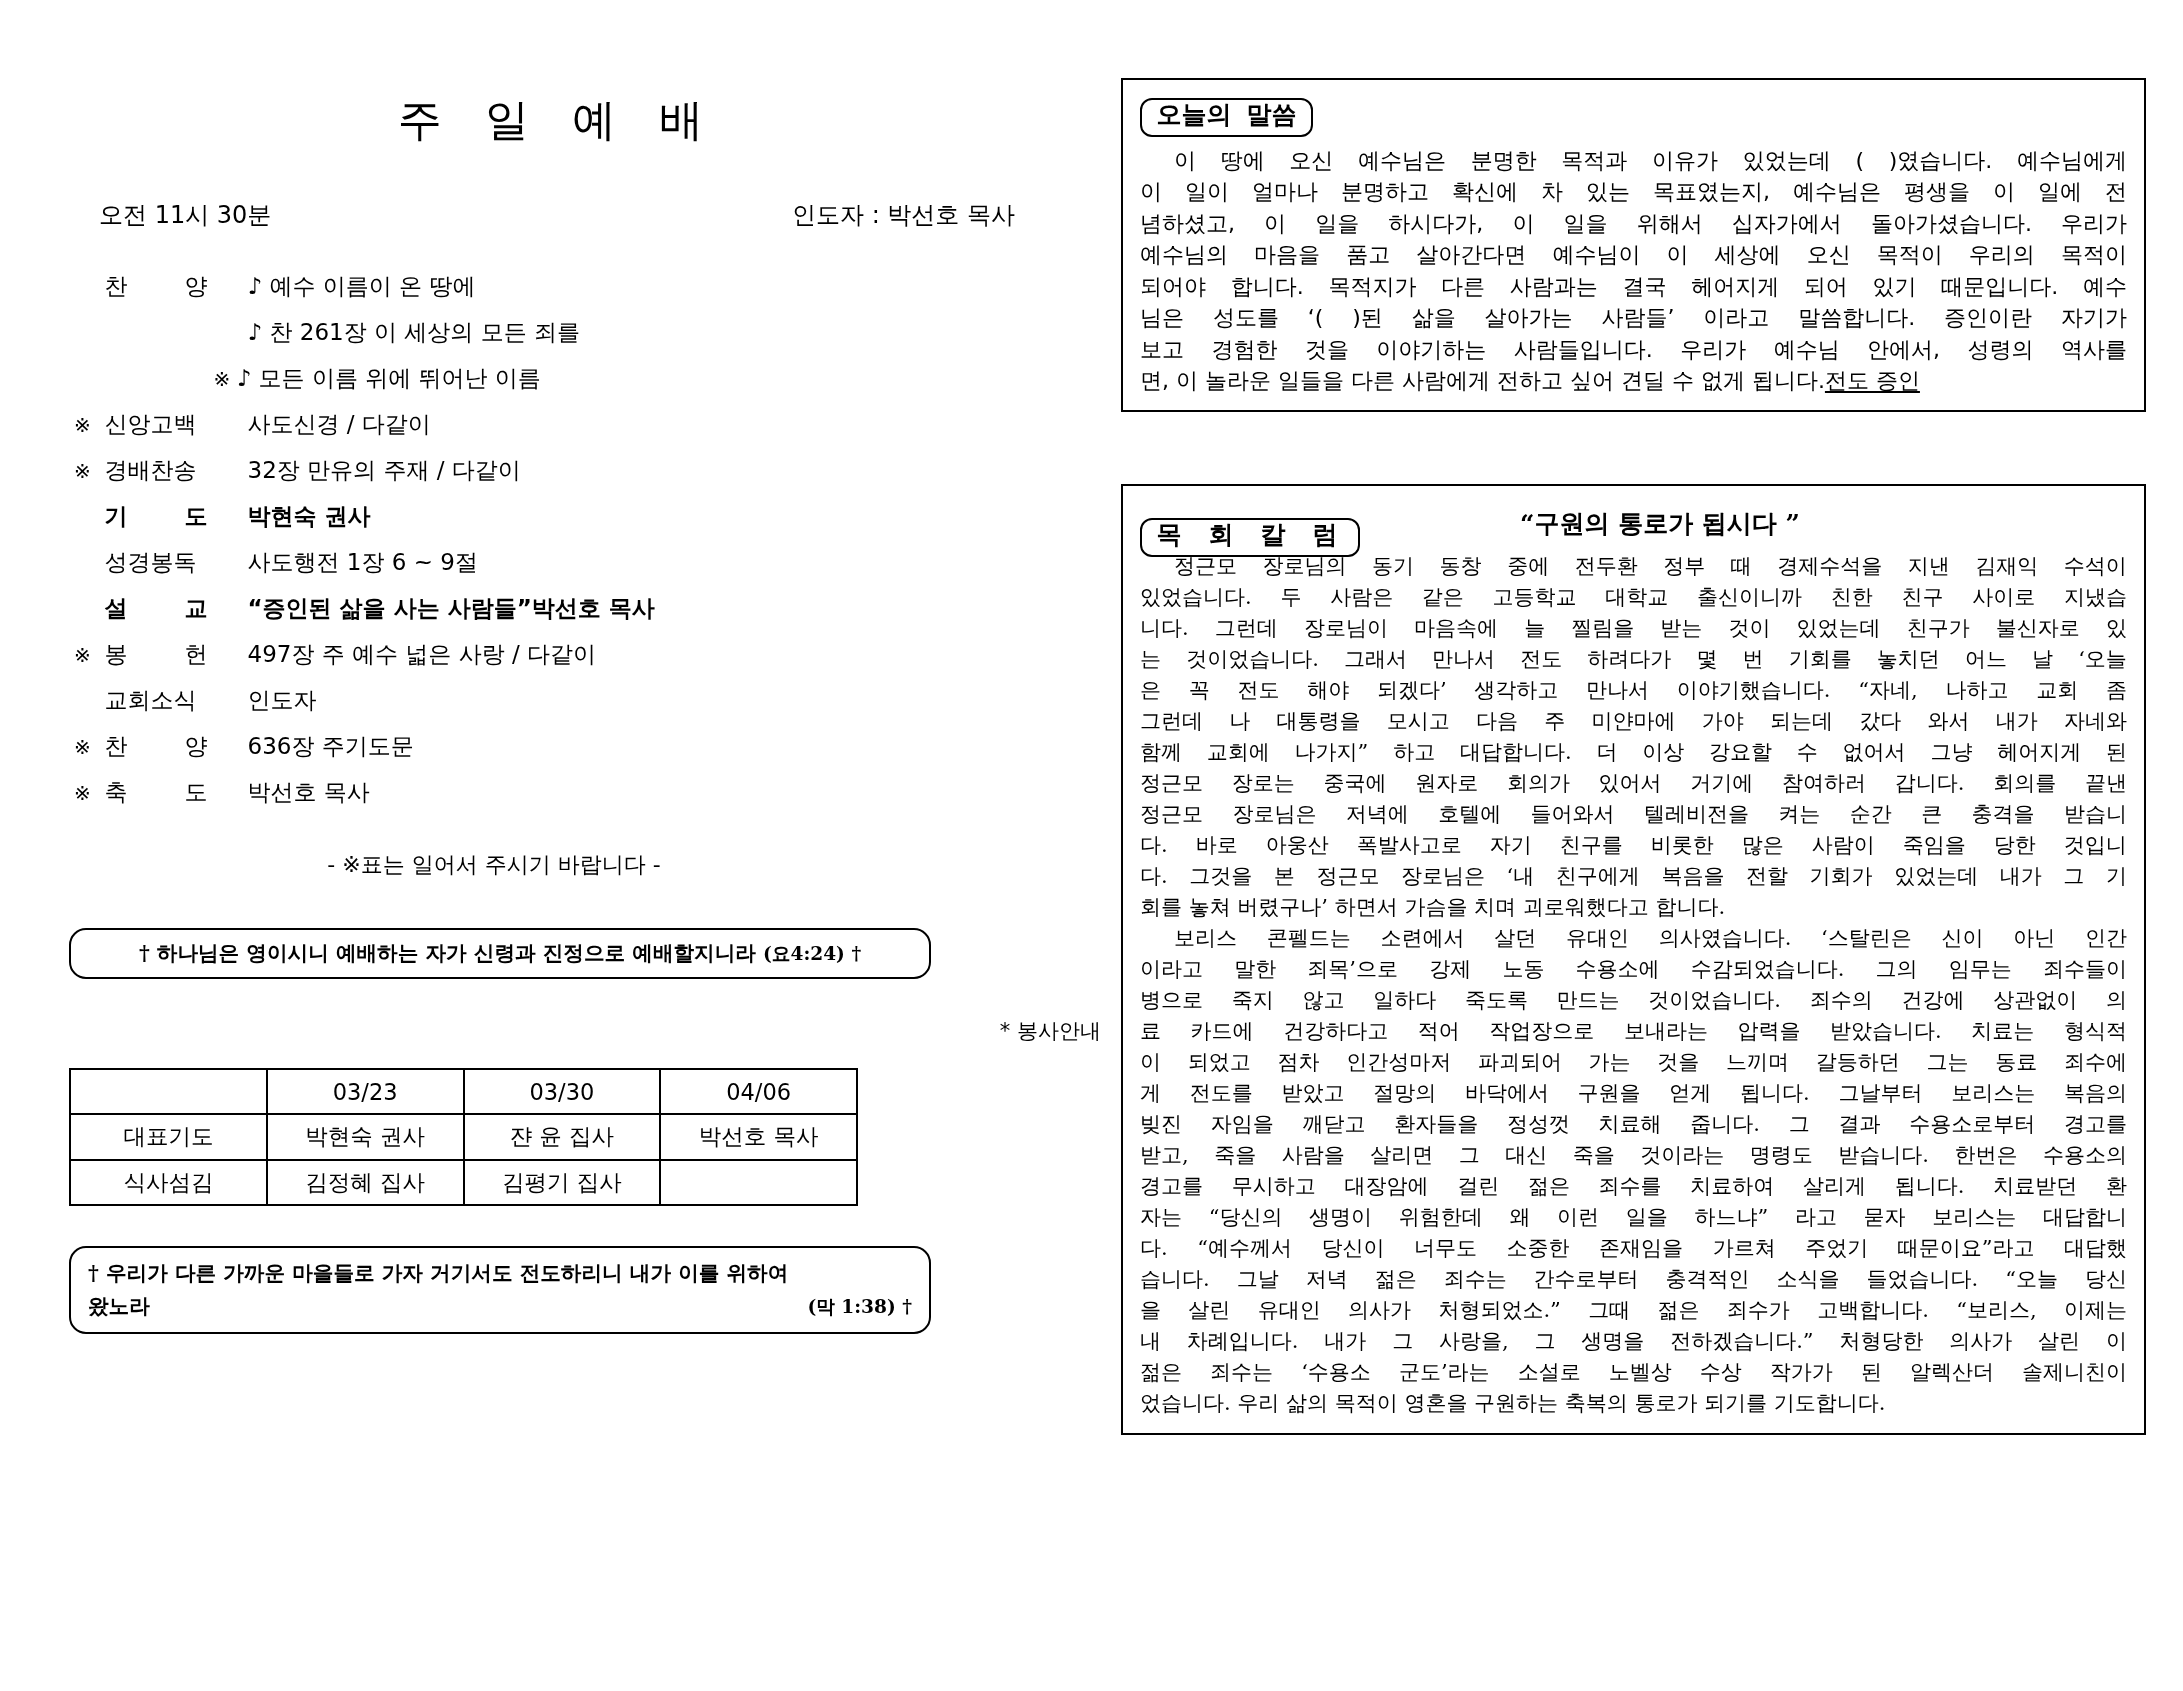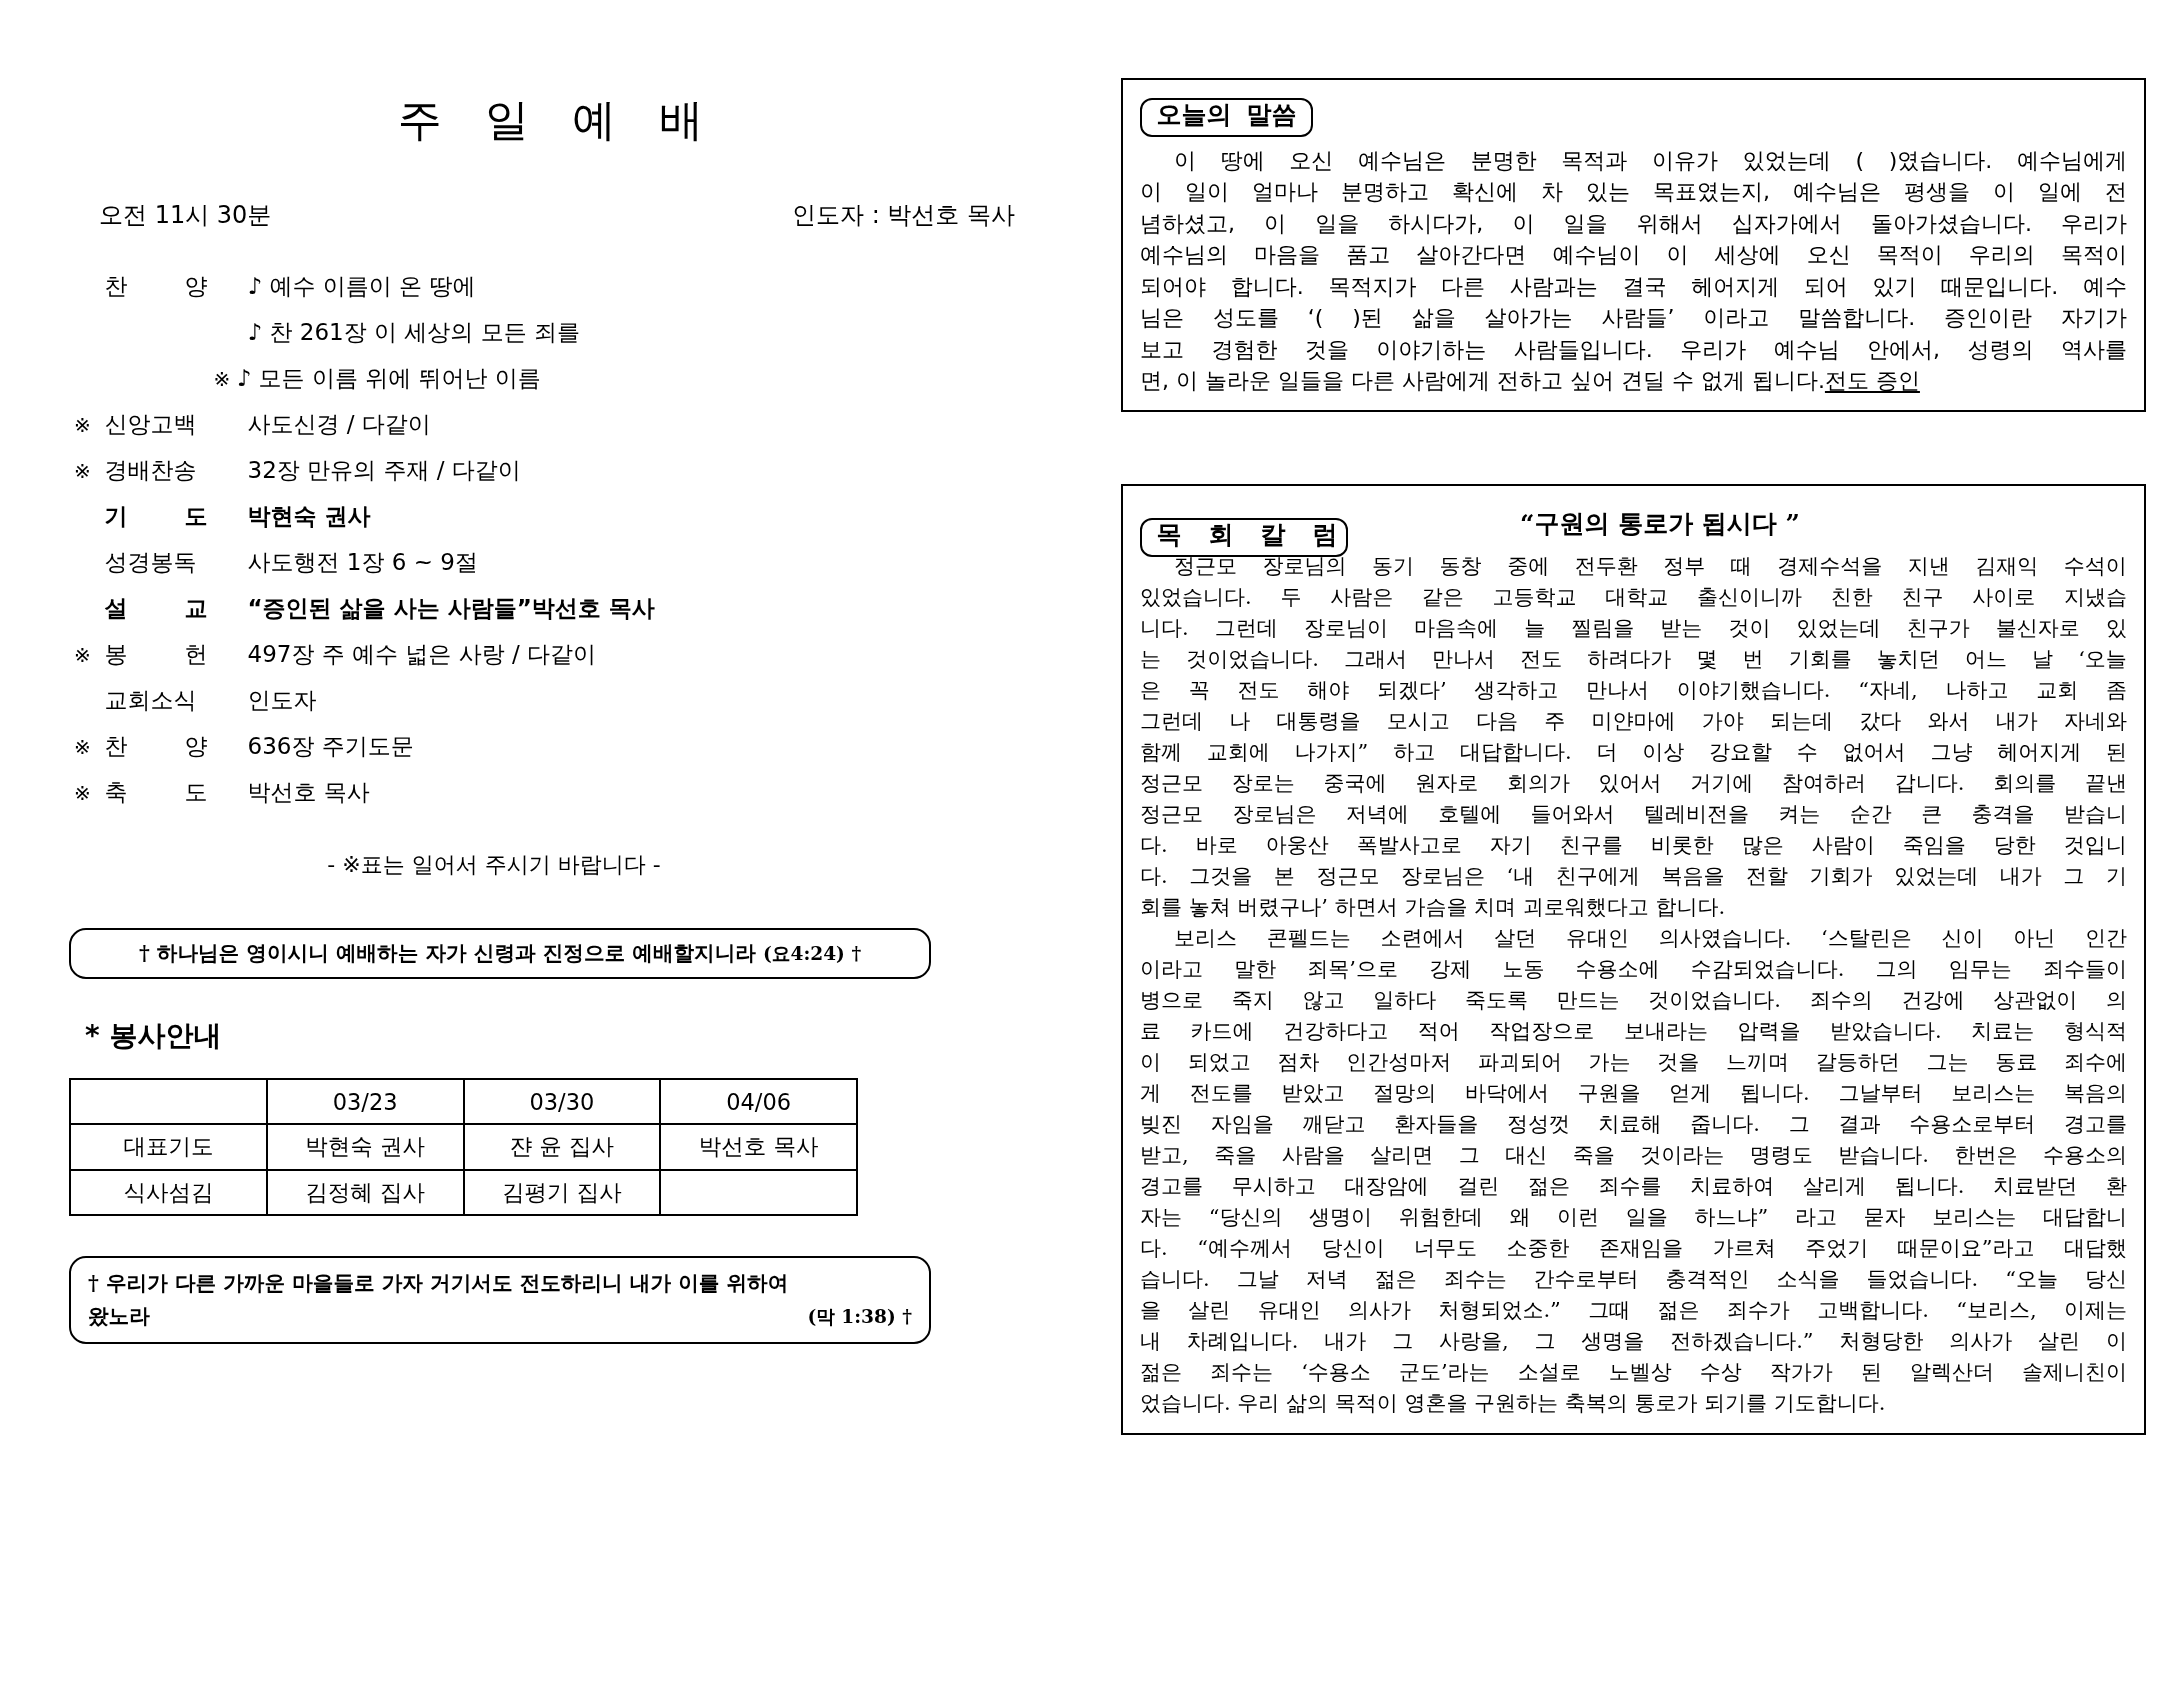--- a/index.html
+++ b/index.html
@@ -109,22 +109,23 @@
     margin: 48px 0 0 69px;
     width: 862px;
     padding: 9.3px 12px 10.6px 12px;
     text-align: center;
     white-space: nowrap;
   }
   .verse-small { font-weight: bold; font-size: 18.6px; }
 
   .vol-head {
     margin: 38px 0 0 85px;
-    font-size: 28px;
-    font-weight: bold;
+    font-size: 21px;
+    font-weight: normal;
+    text-align: right;
   }
 
   .duty-table {
     margin: 22.5px 0 0 69px;
     width: 789px;
     border-collapse: collapse;
     table-layout: fixed;
   }
   .duty-table td, .duty-table th {
     border: 2px solid #000;
@@ -170,21 +171,21 @@
     display: inline-block;
     border: 2px solid #000;
     border-radius: 12px;
     padding: 3.3px 14.6px 4.6px 14.6px;
     font-size: 25px;
     font-weight: bold;
     font-family: Liberation Mono, monospace;
     line-height: 1.08;
     white-space: nowrap;
   }
-  .tag.spaced { letter-spacing: 6px; padding-right: 2px; margin-top: 28px; }
+  .tag.spaced { letter-spacing: 6px; padding-right: 14px; margin-top: 28px; }
   .tag-row {
     display: flex;
     align-items: center;
     position: relative;
     height: 45px;
   }
   .column-title {
     position: absolute;
     left: 0;
     right: 0;

